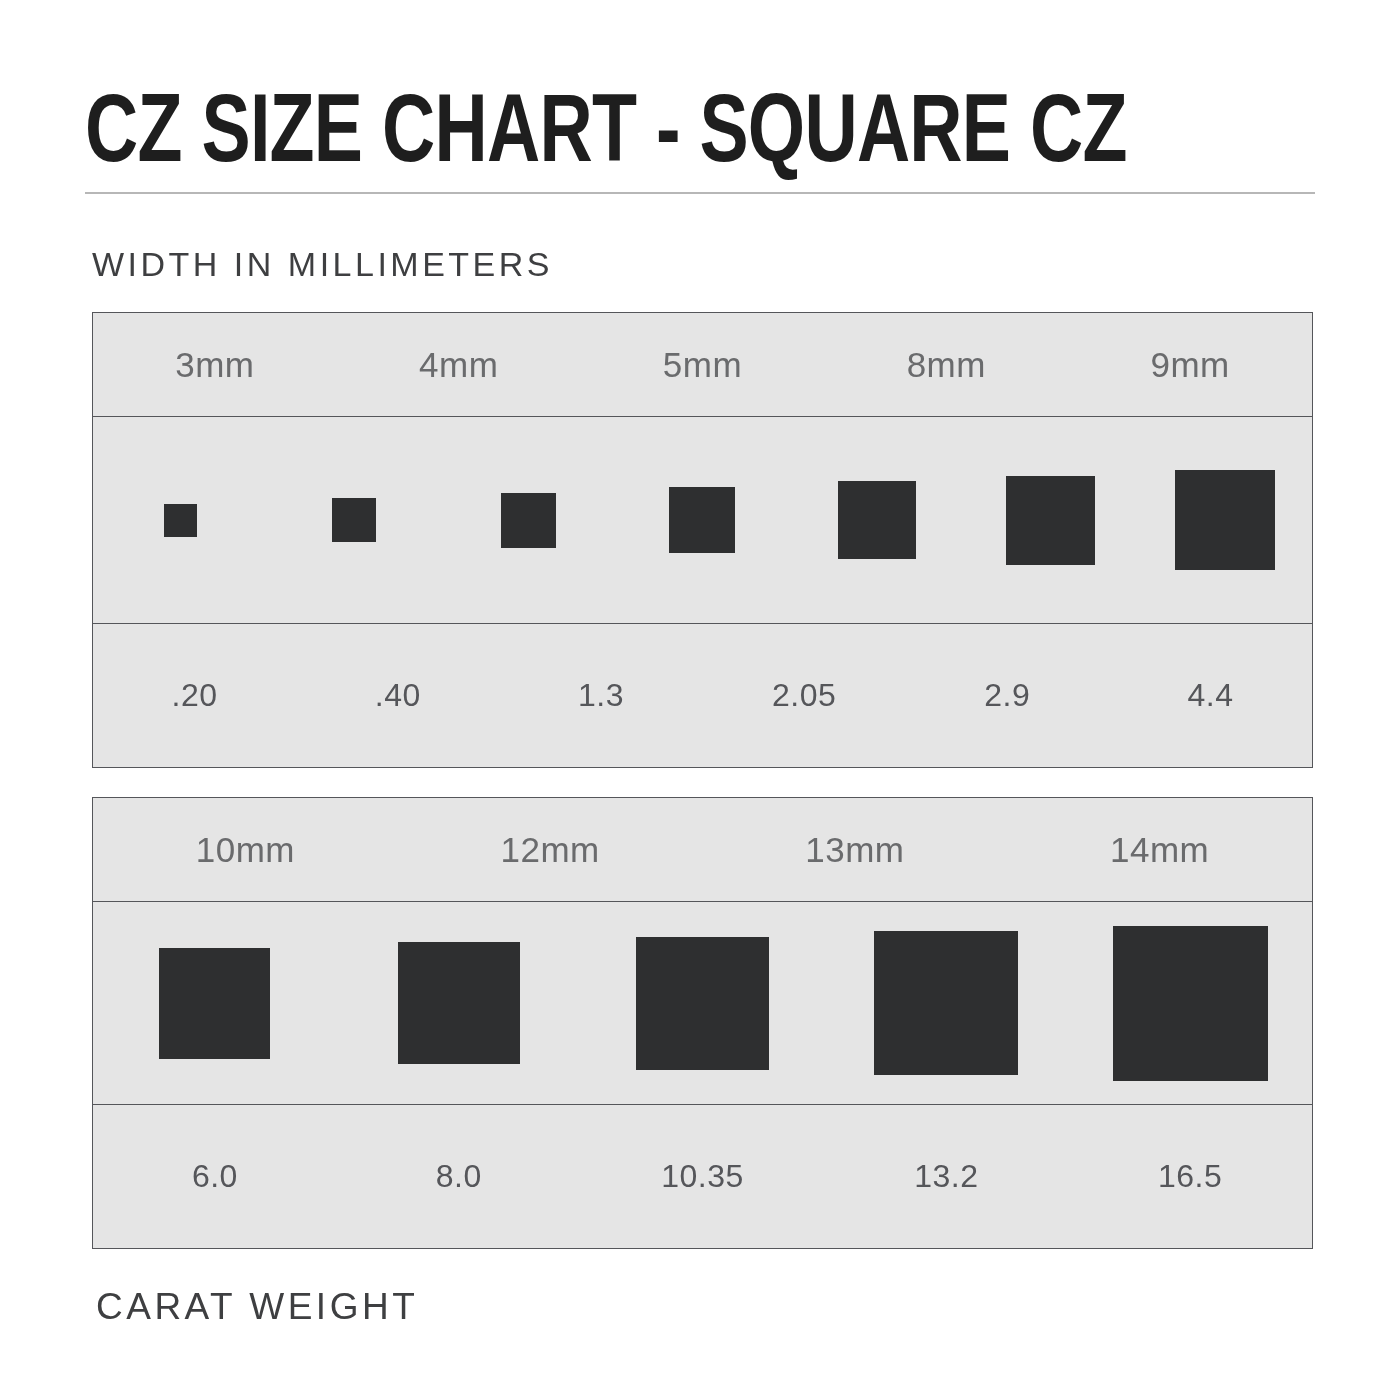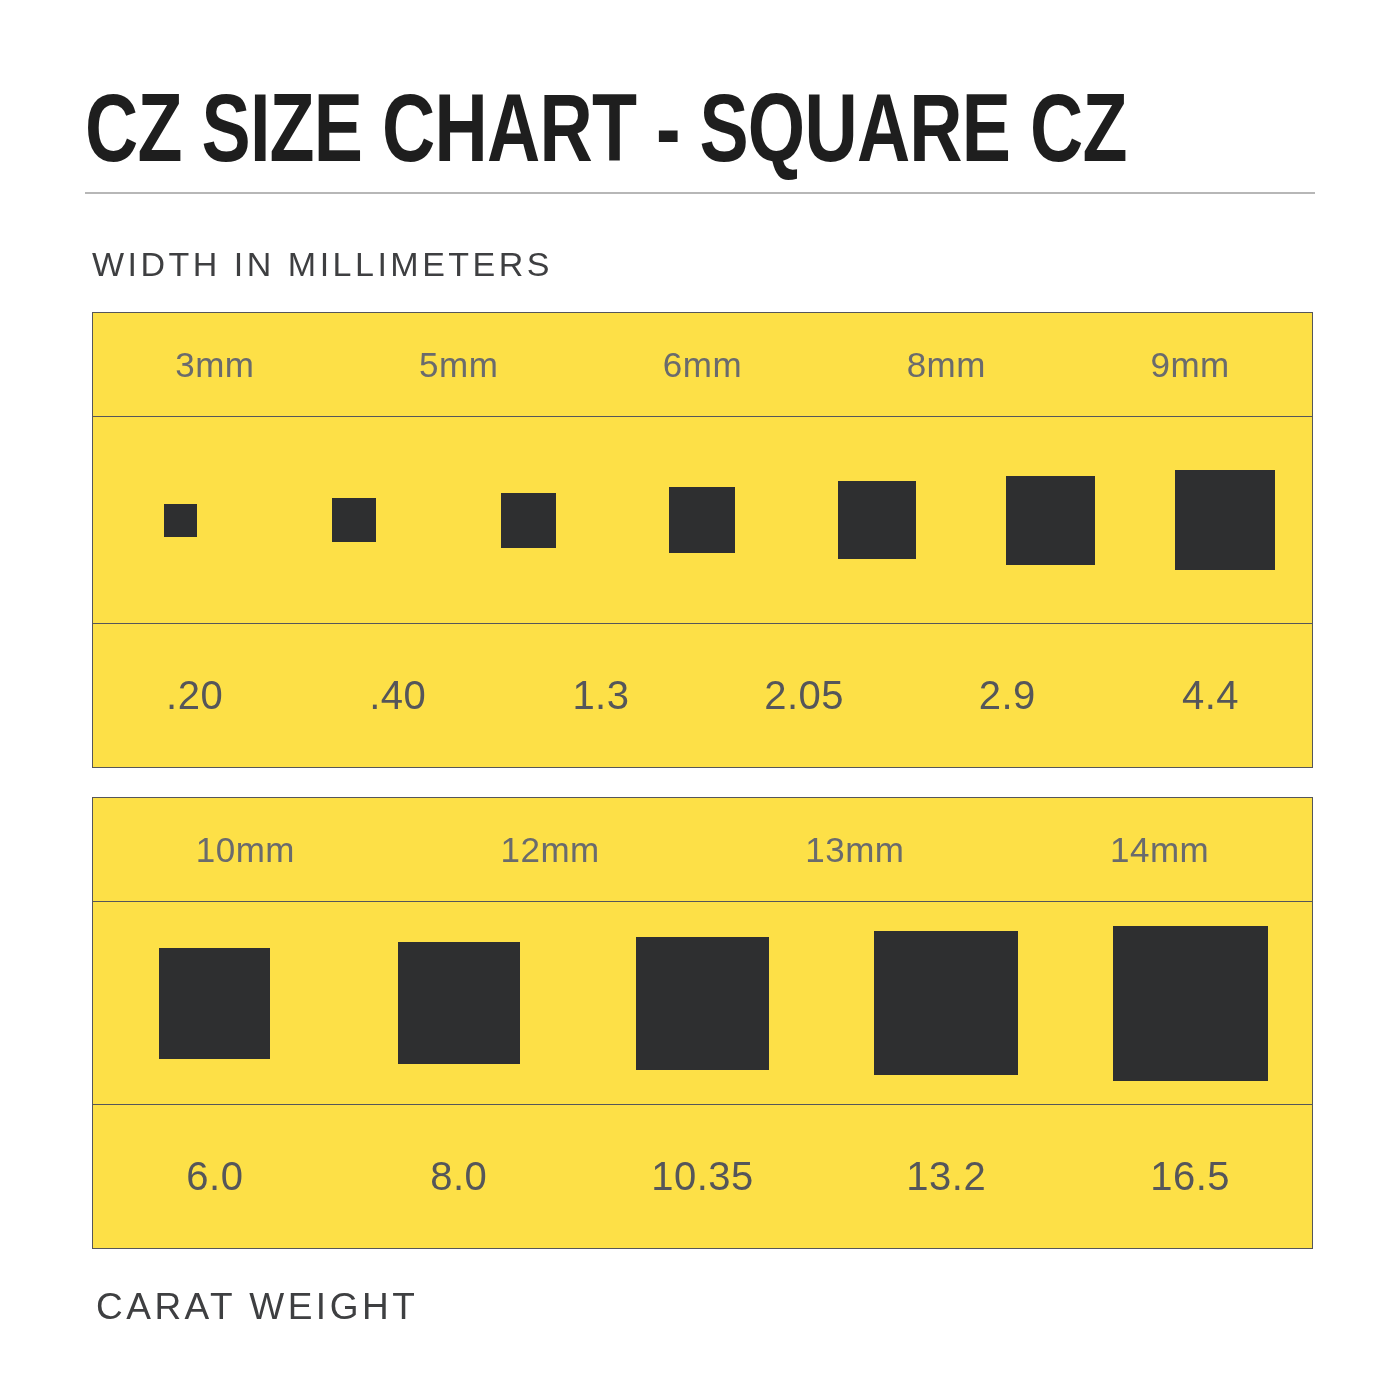--- a/index.html
+++ b/index.html
@@ -25,59 +25,59 @@
     position:absolute; left:92px;
     font-size:34px; font-weight:400; letter-spacing:3.5px;
     color:var(--label-dark, #3e3f41);
     white-space:nowrap;
   }
   .axis-label.top { top:238px;margin-top:7px; }
   .axis-label.bottom { top:1286px; left:96px; font-size:37px; }
   .size-table {
     position:absolute; left:92px; width:1221px;
     border:1px solid var(--table-border, #55565a);
-    background:#fde047;
+    background:#e5e5e5;
   }
   .size-table.table1 { top:312px; }
   .size-table.table2 { top:797px; }
   .row { display:flex; width:100%; }
   .row.header  { height:104px; border-bottom:1px solid var(--table-border, #55565a); }
   .table1 .row.squares { height:207px; border-bottom:1px solid var(--table-border, #55565a); }
   .table2 .row.squares { height:203px; border-bottom:1px solid var(--table-border, #55565a); }
   .row.carats  { height:143px; }
   .cell {
     flex:1 1 0; display:flex; align-items:center; justify-content:center;
     min-width:0;
   }
   .mm-label {
     font-size:35px; letter-spacing:0.5px;
     color:var(--mm-label, #6a6b6d);
   }
   .carat-value {
-    font-size:40px; letter-spacing:0.5px;
+    font-size:32px; letter-spacing:0.5px;
     color:var(--carat-value, #55565a);
   }
   .square { background:var(--square-fill, #2e2f30); flex:none; }
 </style>
 </head>
 <body>
 
 <div class="canvas">
 
   <h1 class="page-title">CZ SIZE CHART - SQUARE CZ</h1>
 
   <div class="title-divider"></div>
 
   <div class="axis-label top">WIDTH IN MILLIMETERS</div>
 
   <div class="size-table table1">
     <div class="row header">
         <div class="cell mm-label">3mm</div>
+        <div class="cell mm-label">4mm</div>
         <div class="cell mm-label">5mm</div>
-        <div class="cell mm-label">6mm</div>
         <div class="cell mm-label">8mm</div>
         <div class="cell mm-label">9mm</div>
       </div>
     <div class="row squares">
         <div class="cell">
           <div class="square" style="width: 33px; height: 33px;"></div>
         </div>
         <div class="cell">
           <div class="square" style="width: 44px; height: 44px;"></div>
         </div>

